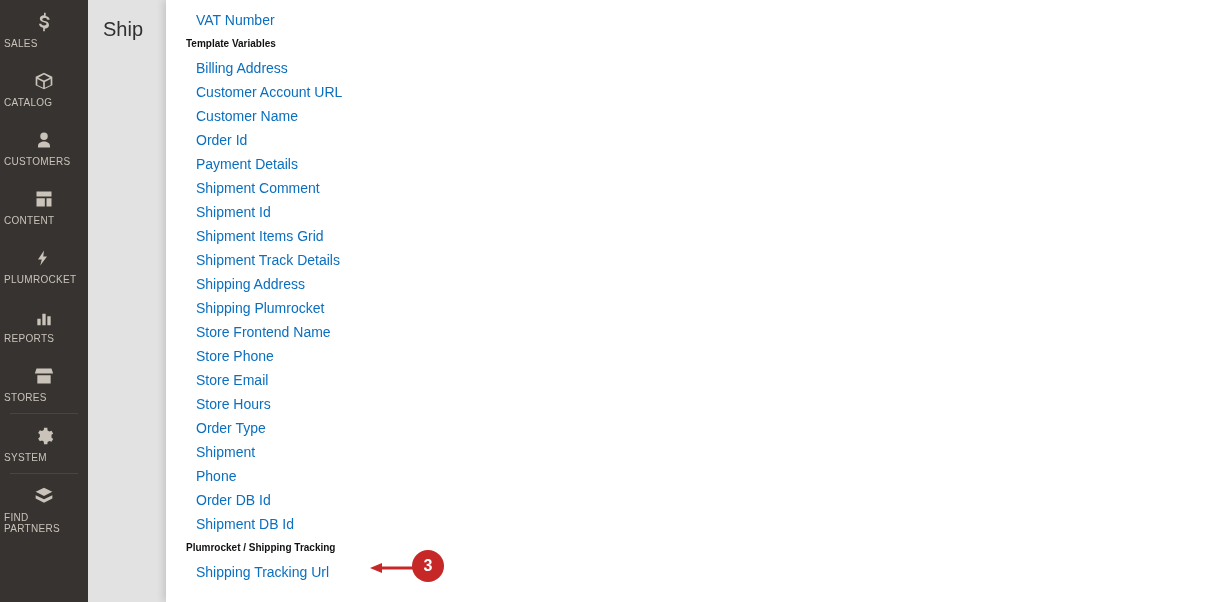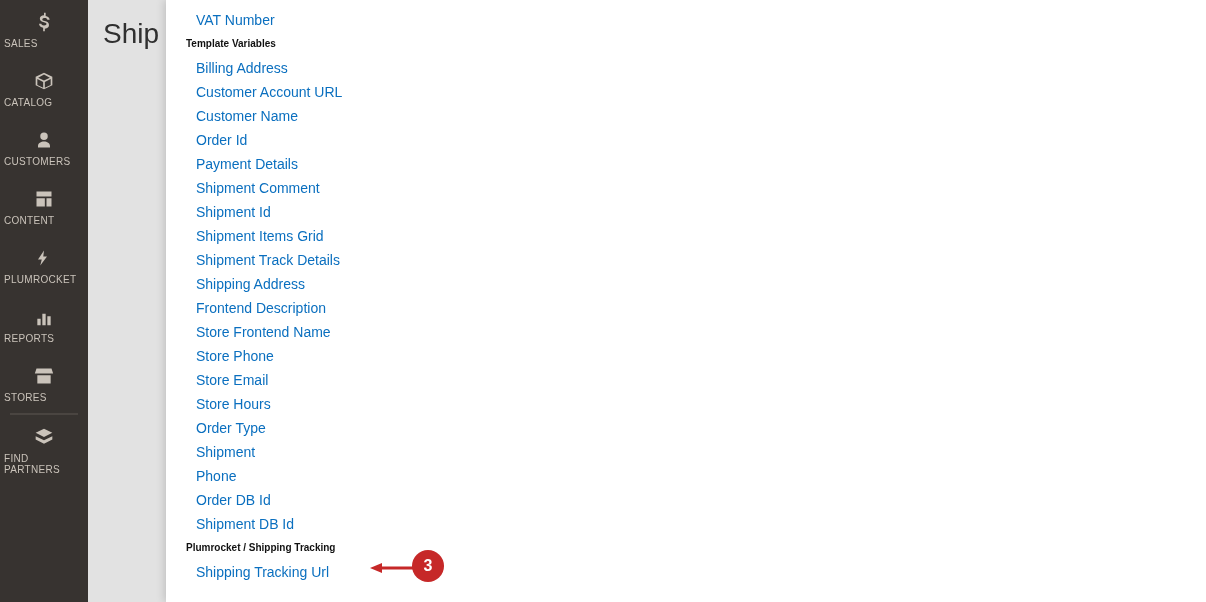--- a/index.html
+++ b/index.html
@@ -46,21 +46,21 @@
 
   .page-bg {
     position: absolute;
     left: 88px; top: 0;
     width: 1118px; height: 602px;
     background: #f1f1f1;
   }
   .page-title {
     position: absolute;
     left: 103px; top: 18px;
-    font-size: 28px;
+    font-size: 20px;
     color: #333;
     font-weight: normal;
   }
   .overlay-dim {
     position: absolute;
     left: 88px; top: 0;
     width: 1118px; height: 602px;
     background: rgba(0,0,0,0.06);
   }
 
@@ -180,20 +180,28 @@
     <div class="nav-icon">
       <svg width="22" height="20" viewBox="0 0 24 24">
           <path d="M3 3h18l2 6H1l2-6zm1 8h16v10H4V11z"></path>
         </svg>
     </div>
     <div class="nav-label">STORES</div>
   </div>
 
   <div class="nav-sep"></div>
 
+  <div class="nav-item">
+    <div class="nav-icon">
+      <svg width="20" height="20" viewBox="0 0 24 24">
+          <path d="M12 8a4 4 0 1 0 4 4 4 4 0 0 0-4-4zm9 4a7.9 7.9 0 0 0-.1-1.3l2.1-1.6-2-3.5-2.5 1a8 8 0 0 0-2.2-1.3L16 2h-4l-.3 2.7a8 8 0 0 0-2.2 1.3l-2.5-1-2 3.5 2.1 1.6A8 8 0 0 0 7 12a8 8 0 0 0 .1 1.3L5 14.9l2 3.5 2.5-1a8 8 0 0 0 2.2 1.3L12 22h4l.3-2.7a8 8 0 0 0 2.2-1.3l2.5 1 2-3.5-2.1-1.6A7.9 7.9 0 0 0 21 12z"></path>
+        </svg>
+    </div>
+    <div class="nav-label">SYSTEM</div>
+  </div>
 
   <div class="nav-sep"></div>
 
   <div class="nav-item">
     <div class="nav-icon">
       <svg width="22" height="20" viewBox="0 0 24 24">
           <path d="M12 2 2 7l10 5 10-5-10-5zM2 11l10 5 10-5v4l-10 5-10-5v-4z"></path>
         </svg>
     </div>
     <div class="nav-label">FIND PARTNERS</div>
@@ -213,21 +221,21 @@
         <div class="var-link">Billing Address</div>
         <div class="var-link">Customer Account URL</div>
         <div class="var-link">Customer Name</div>
         <div class="var-link">Order Id</div>
         <div class="var-link">Payment Details</div>
         <div class="var-link">Shipment Comment</div>
         <div class="var-link">Shipment Id</div>
         <div class="var-link">Shipment Items Grid</div>
         <div class="var-link">Shipment Track Details</div>
         <div class="var-link">Shipping Address</div>
-        <div class="var-link">Frontend Description</div>
+        <div class="var-link">Shipping Plumrocket</div>
         <div class="var-link">Store Frontend Name</div>
         <div class="var-link">Store Phone</div>
         <div class="var-link">Store Email</div>
         <div class="var-link">Store Hours</div>
         <div class="var-link">Order Type</div>
         <div class="var-link">Shipment</div>
         <div class="var-link">Phone</div>
         <div class="var-link">Order DB Id</div>
         <div class="var-link">Shipment DB Id</div>
         <div class="var-section">Plumrocket / Shipping Tracking</div>

